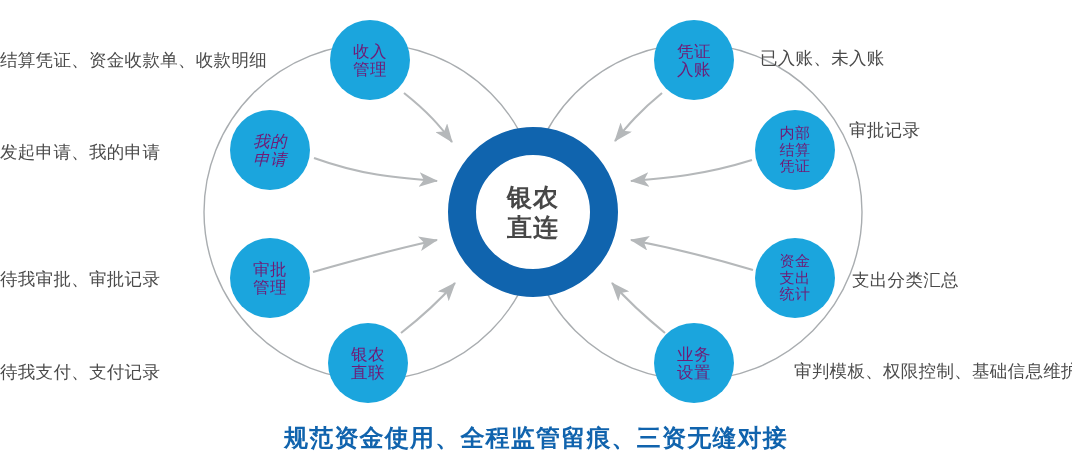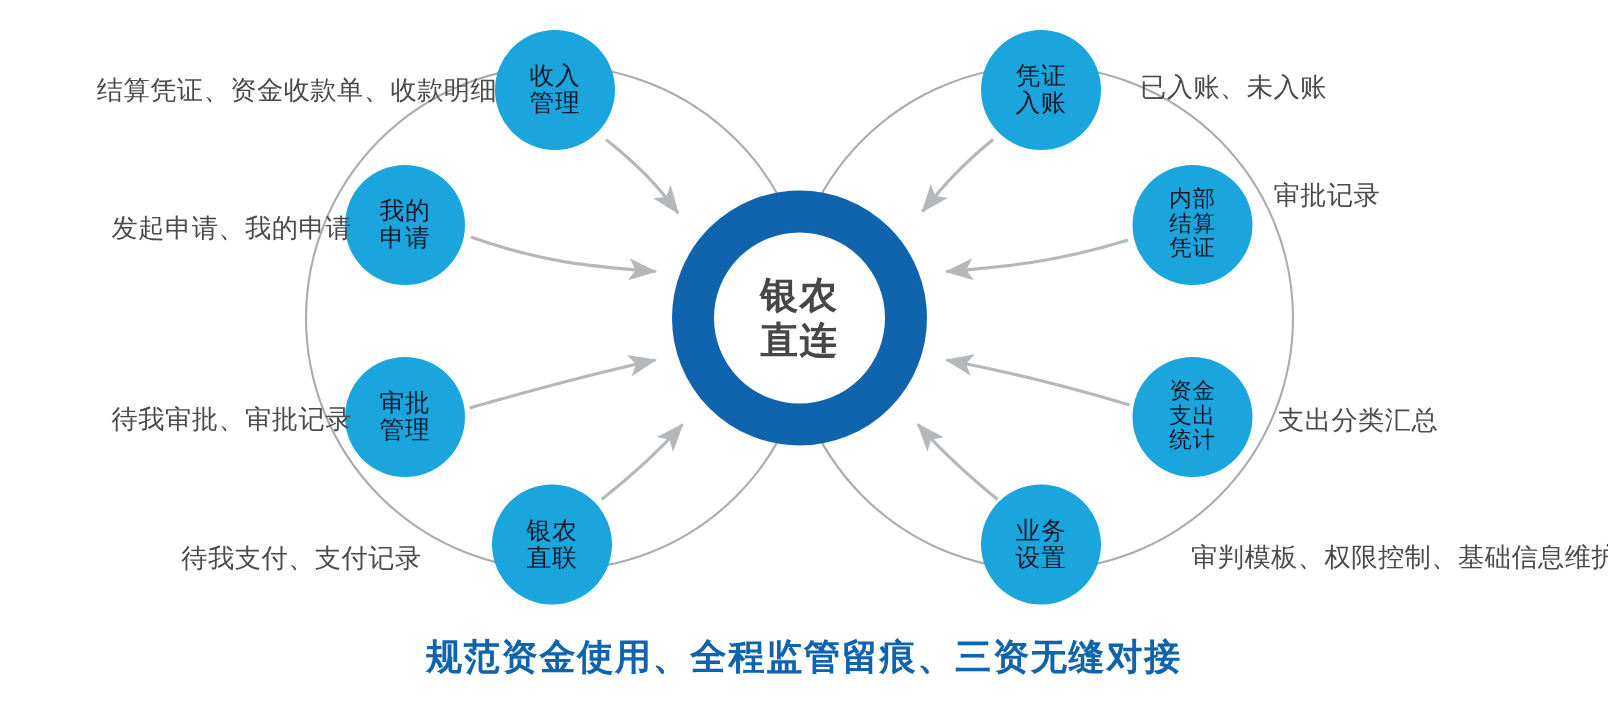--- a/index.html
+++ b/index.html
@@ -26,21 +26,21 @@
     top: 0;
     width: 1072px;
     height: 471px;
   }
   .node {
     position: absolute;
     width: 80px;
     height: 80px;
     border-radius: 50%;
     background: #1ba5dd;
-    color: #0f172a;
+    color: #701a75;
     display: flex;
     flex-direction: column;
     align-items: center;
     justify-content: center;
     font-size: 16.5px;
     line-height: 1.12;
     font-weight: 400;
     letter-spacing: 0.5px;
     text-align: center;
     box-sizing: border-box;
@@ -77,21 +77,21 @@
   #hub .hub-text span { display: block; white-space: nowrap; }
 
   .label {
     position: absolute;
     color: #4a4a4a;
     font-size: 17.5px;
     line-height: 1.45;
     white-space: nowrap;
     letter-spacing: 0.3px;
   }
-  .label.left { text-align: center; margin-left: 48px; }
+  .label.left { text-align: left; }
 
   #tagline {
     position: absolute;
     left: 0;
     top: 422px;
     width: 1072px;
     text-align: center;
     color: #1063ad;
     font-size: 24px;
     font-weight: bold;
@@ -132,21 +132,21 @@
     <div class="hub-text">
       <span>银农</span>
       <span>直连</span>
     </div>
   </div>
 
   <div class="node" style="left:330px; top:20px;">
     <span>收入</span>
     <span>管理</span>
   </div>
-  <div class="node" style="left:230px; top:110px;">
+  <div class="node" style="left:230px; top:110px;font-style:italic;">
     <span>我的</span>
     <span>申请</span>
   </div>
   <div class="node" style="left:230px; top:238px;">
     <span>审批</span>
     <span>管理</span>
   </div>
   <div class="node" style="left:328px; top:323px;">
     <span>银农</span>
     <span>直联</span>

